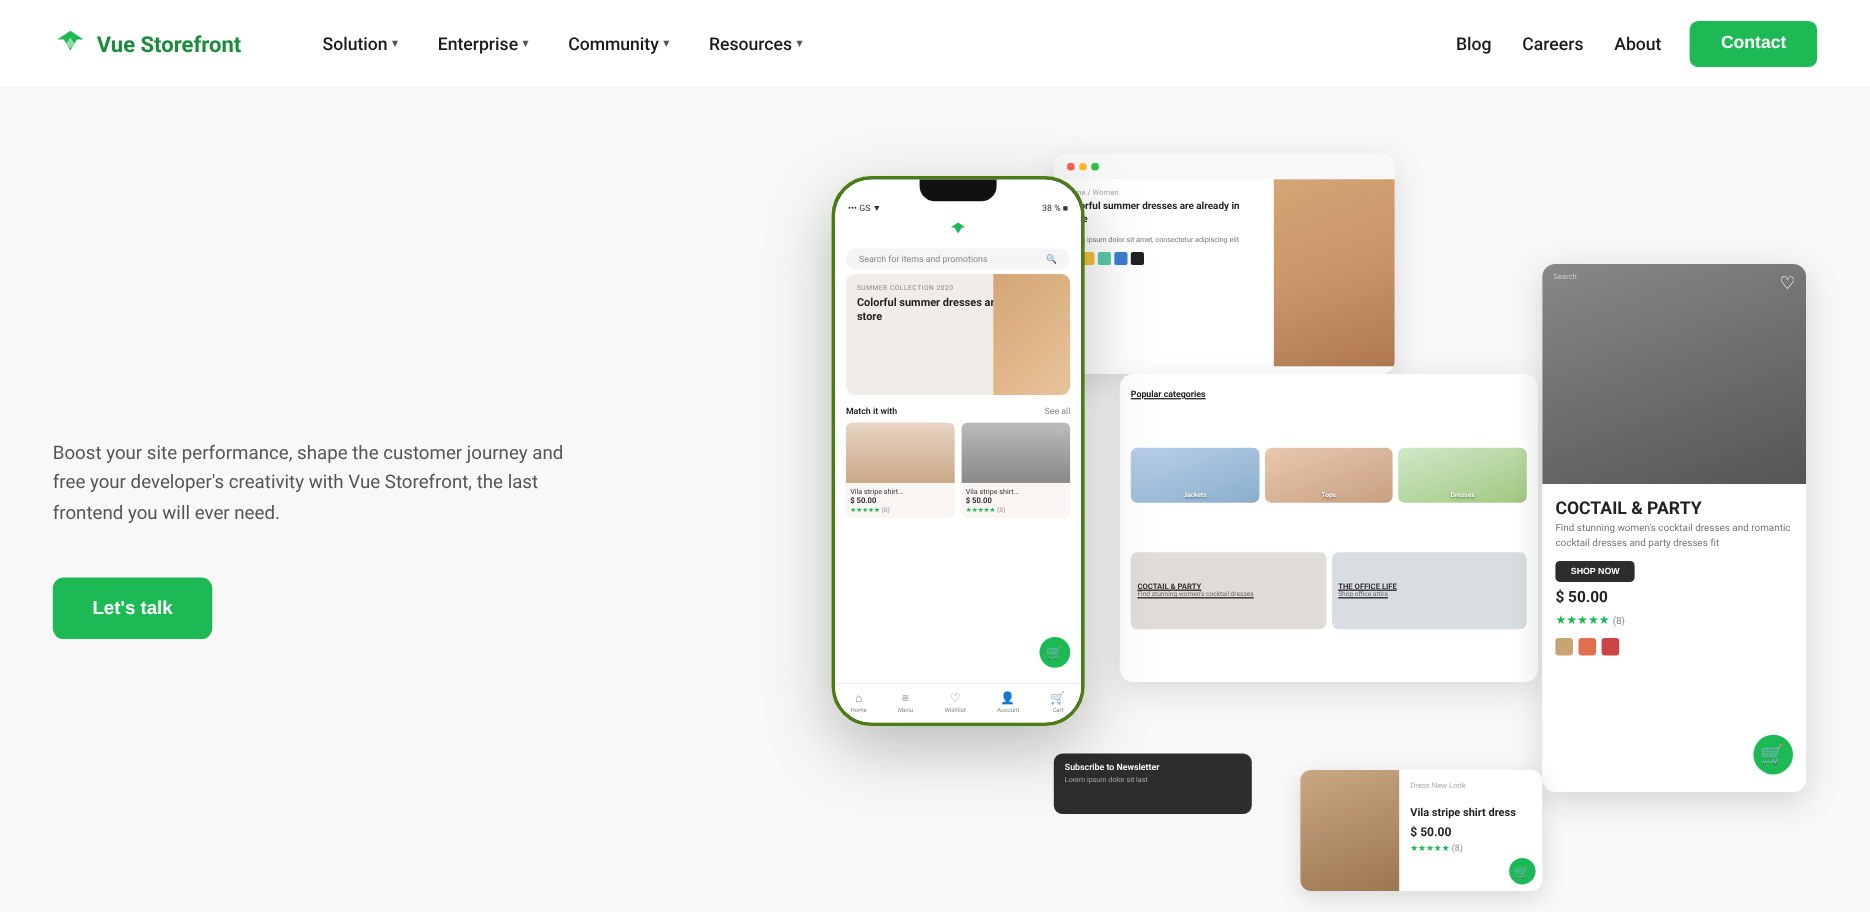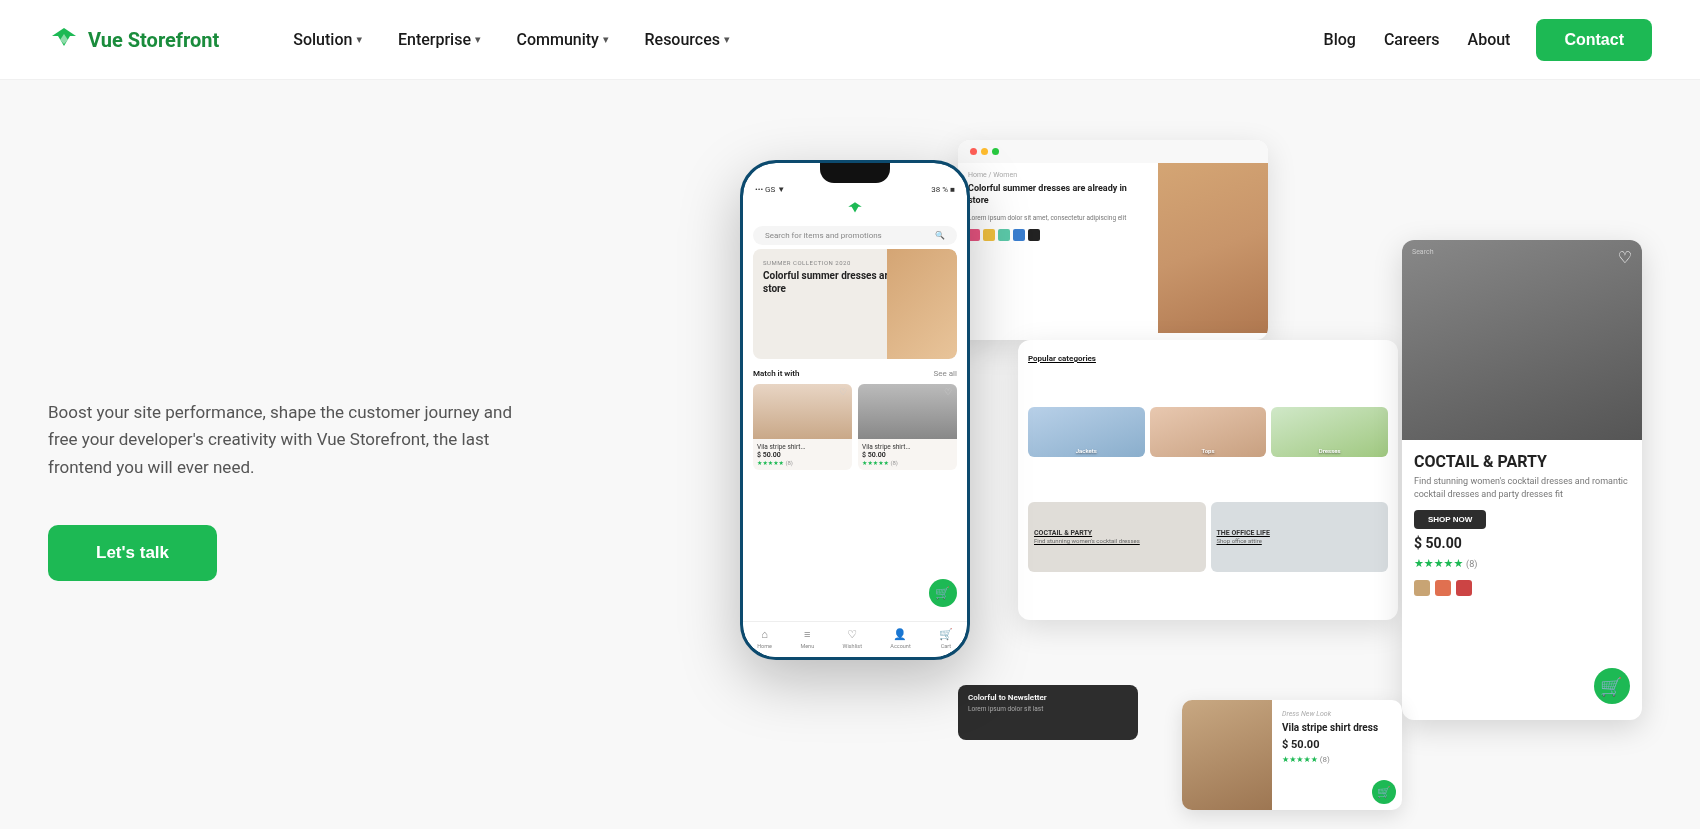--- a/index.html
+++ b/index.html
@@ -102,45 +102,45 @@
       font-size: 17px;
       color: #555;
       line-height: 1.6;
       max-width: 480px;
       margin-bottom: 44px;
     }
     .cta-btn {
       background: #1db954;
       color: #fff;
       border: none;
-      padding: 18px 48px;
+      padding: 18px 36px;
       border-radius: 10px;
       font-size: 17px;
       font-weight: 700;
       cursor: pointer;
     }
 
     
     .hero-right {
       flex: 1;
       position: relative;
       height: 700px;
       margin-left: 40px;
     }
 
     
     .phone-mockup {
       position: absolute;
-      left: 72px;
+      left: 88px;
       top: 20px;
       width: 230px;
       height: 500px;
       background: #0c4a6e;
       border-radius: 36px;
-      border: 3px solid #0c4a6e;
+      border: 3px solid #4d7c0f;
       z-index: 5;
       overflow: hidden;
       box-shadow: 0 20px 60px rgba(0,0,0,0.25);
     }
     .phone-screen {
       width: 100%;
       height: 100%;
       background: #fff;
       border-radius: 33px;
       overflow: hidden;
@@ -532,21 +532,21 @@
       display: flex;
     }
     .ppm-img {
       width: 90px;
       background: linear-gradient(160deg, #c8a882, #9d7652);
     }
     .ppm-info {
       flex: 1;
       padding: 10px;
     }
-    .ppm-label { font-size: 7px; color: #aaa; margin-bottom: 3px; font-style: italic; }
+    .ppm-label { font-size: 7px; color: #aaa; margin-bottom: 15px; }
     .ppm-title { font-size: 10px; font-weight: 700; color: #222; margin-bottom: 4px; line-height: 1.3; }
     .ppm-price { font-size: 11px; font-weight: 700; color: #222; margin-bottom: 4px; }
     .ppm-stars { color: #1db954; font-size: 8px; }
     .ppm-cart {
       position: absolute;
       bottom: 6px;
       right: 6px;
       width: 24px;
       height: 24px;
       background: #1db954;
@@ -750,21 +750,21 @@
         <div class="dc3-color-row">
           <div class="dc3-swatch" style="background:#c8a474"></div>
           <div class="dc3-swatch" style="background:#e07050"></div>
           <div class="dc3-swatch" style="background:#c44"></div>
         </div>
       </div>
       <div class="dc3-add-btn">🛒</div>
     </div>
 
     <div class="panel-newsletter">
-      <div class="pn-title">Colorful to Newsletter</div>
+      <div class="pn-title">Subscribe to Newsletter</div>
       <div class="pn-sub">Lorem ipsum dolor sit last</div>
     </div>
 
     <div class="panel-product-mini">
       <div class="ppm-img"></div>
       <div class="ppm-info">
         <div class="ppm-label">Dress New Look</div>
         <div class="ppm-title">Vila stripe shirt dress</div>
         <div class="ppm-price">$ 50.00</div>
         <div class="ppm-stars">★★★★★ <span style="color:#888">(8)</span></div>

